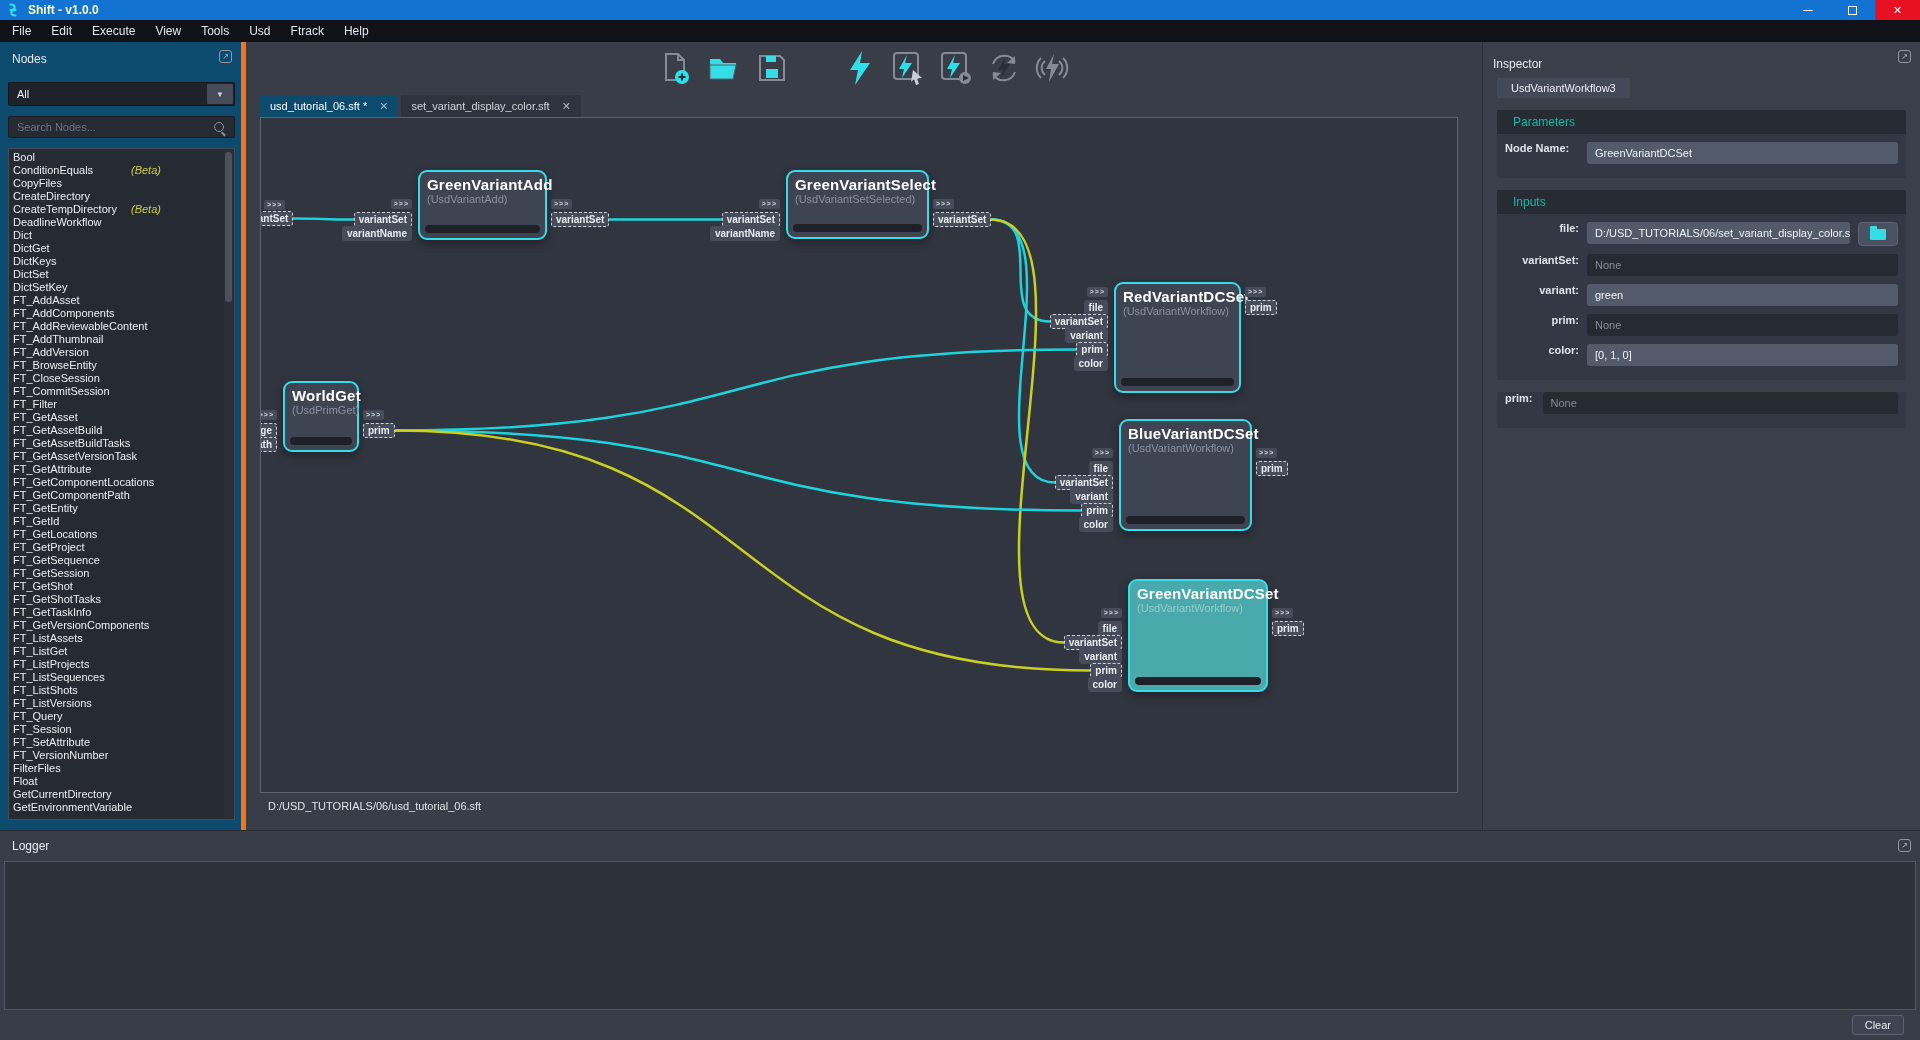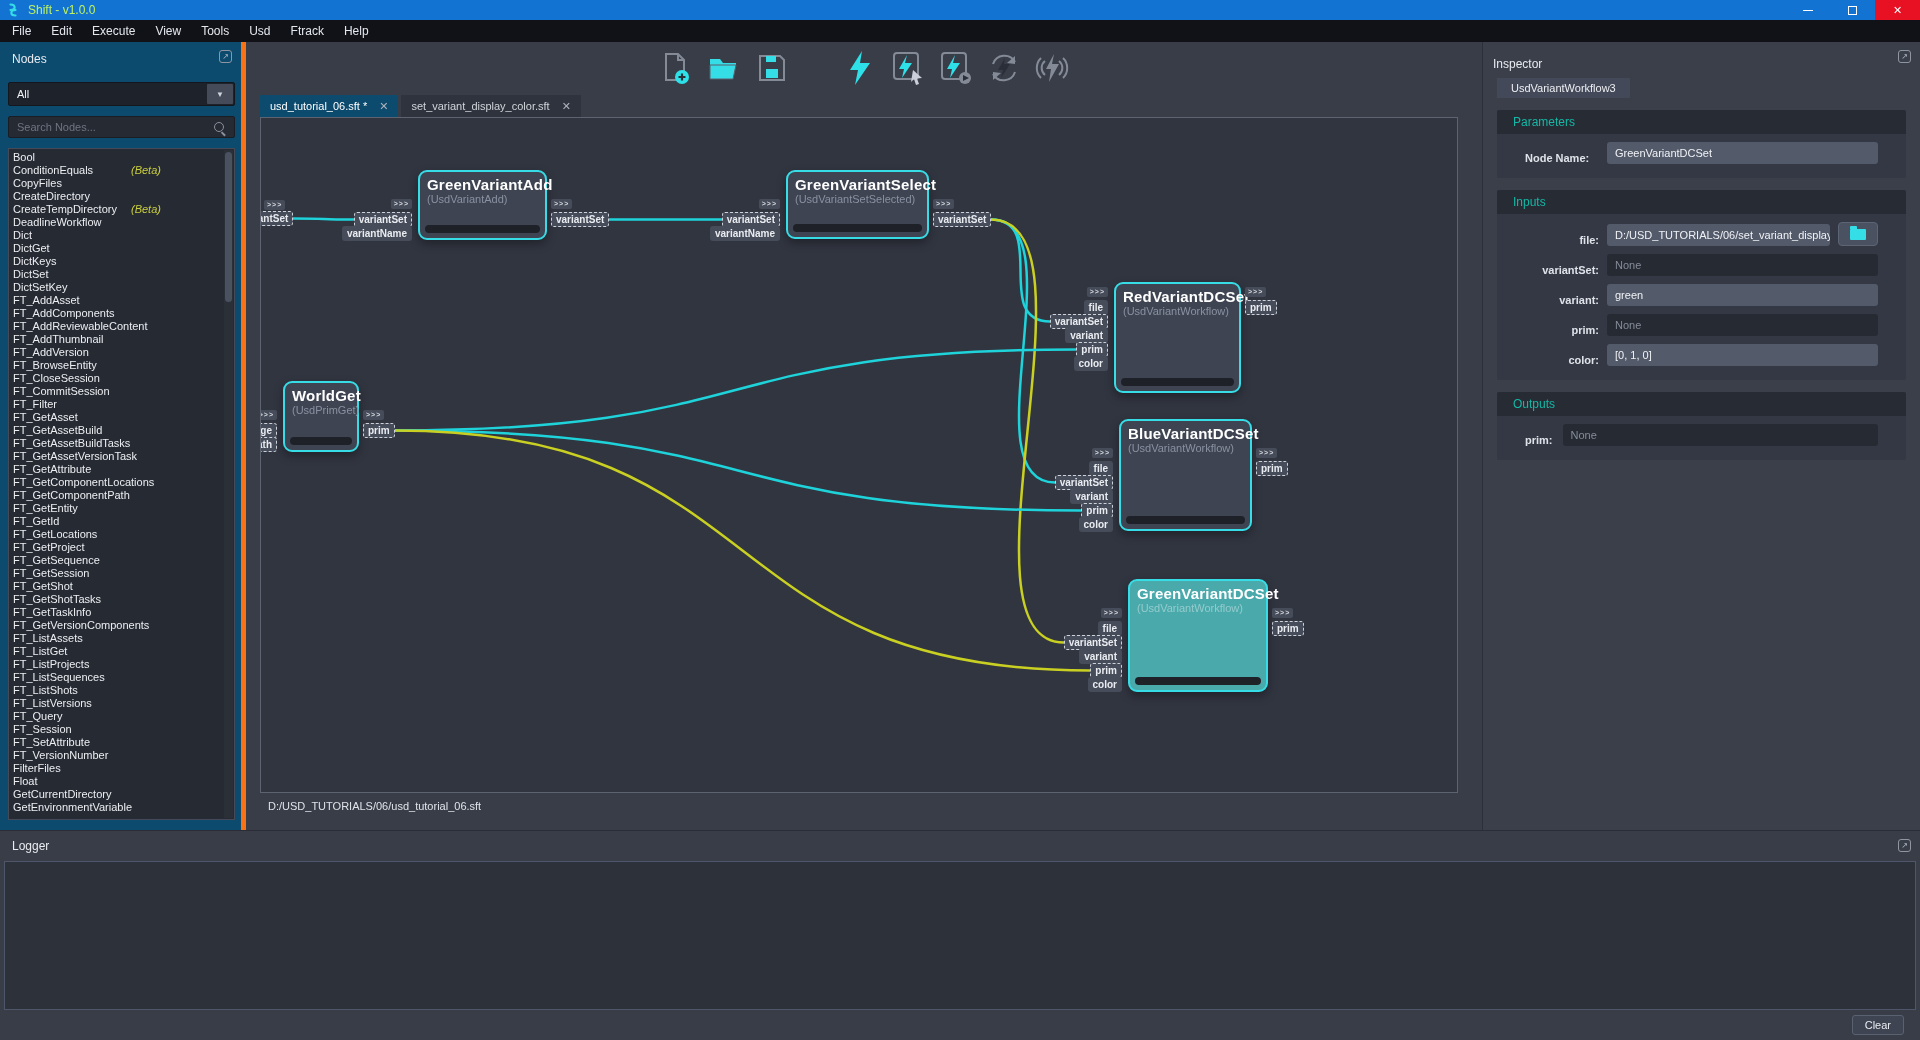--- a/index.html
+++ b/index.html
@@ -1,21 +1,21 @@
 <!DOCTYPE html>
 <html><head>
 <meta charset="utf-8">
 <style>
   *{margin:0;padding:0;box-sizing:border-box;}
   html,body{width:1920px;height:1040px;overflow:hidden;background:#383d48;
     font-family:"Liberation Sans",sans-serif;color:#e6e9ee;-webkit-font-smoothing:antialiased;}
   
   .titlebar{height:20px;background:#1273d2;display:flex;align-items:center;position:relative;}
   .app-ic{width:16px;height:16px;margin:0 6px 0 6px;display:flex;align-items:center;}
-  .titlebar .ttl{font-size:12px;color:#bef264;}
+  .titlebar .ttl{font-size:12px;color:#fef9c3;font-weight:bold;}
   .winbtns{position:absolute;right:0;top:0;height:20px;display:flex;}
   .winbtn{width:45px;height:20px;display:flex;align-items:center;justify-content:center;}
   .winbtn.close{background:#e81123;}
   .glyph-min{width:10px;height:1px;background:#fff;display:block;}
   .glyph-max{width:9px;height:9px;border:1px solid #fff;display:block;}
   .glyph-x{color:#fff;font-size:11px;line-height:1;}
   
   .menubar{height:22px;background:#101218;display:flex;align-items:center;padding-left:2px;}
   .menuitem{padding:0 10px;font-size:12px;color:#e4e7ed;height:22px;display:flex;align-items:center;}
   
@@ -64,21 +64,21 @@
     border:1px solid transparent;border-radius:3px;white-space:nowrap;z-index:2;}
   .port.dashed{border:1px dashed #ccd1da;}
   .pmark{position:absolute;font-size:7px;font-weight:700;letter-spacing:1px;color:#d6dae2;background:#464c59;
     padding:1px 3px;border-radius:2px;z-index:2;line-height:1.1;}
   
   .inspector{width:438px;background:#3a3f4a;position:relative;border-left:1px solid #2c303a;padding:0 14px;}
   .insp-head{height:28px;position:relative;display:flex;align-items:center;font-size:12px;color:#e8ebf0;margin:0 -14px;padding:15px 10px 0 10px;}
   .insp-tab{display:inline-block;margin-top:8px;padding:4px 14px;background:#434959;font-size:11px;color:#eceef2;}
   .section{margin-top:12px;background:#333844;border-radius:2px;padding-bottom:6px;}
   .sect-head{height:24px;background:#272b34;display:flex;align-items:center;padding-left:16px;font-size:12px;color:#14b8a6;border-radius:2px 2px 0 0;}
-  .irow{display:flex;align-items:flex-end;margin:8px 28px;}
+  .irow{display:flex;align-items:flex-start;margin:8px 8px;}
   .irow .lbl{width:82px;font-size:11px;font-weight:600;color:#dfe3e9;flex:none;}
   .irow .lbl.r{text-align:right;padding-right:8px;}
   .irow .lbl.l{text-align:left;}
   .field{flex:1;height:22px;border-radius:3px;font-size:11px;display:flex;align-items:center;padding-left:8px;white-space:nowrap;overflow:hidden;}
   .field.editable{background:#535a6a;color:#f0f2f6;}
   .field.disabled{background:#262a33;color:#868c98;}
   .browsebtn{width:40px;height:24px;margin-left:8px;background:#4a5160;border:1px solid #5d6473;border-radius:4px;
     flex:none;display:flex;align-items:center;justify-content:center;}
   .folder-ic{width:16px;height:11px;background:#35dde6;border-radius:1px;position:relative;}
   .folder-ic::before{content:"";position:absolute;left:0;top:-3px;width:7px;height:3px;background:#35dde6;border-radius:1px 1px 0 0;}
@@ -402,21 +402,20 @@
             <span class="lbl r">prim:</span>
             <div class="field disabled">None</div>
           </div>
           <div class="irow">
             <span class="lbl r">color:</span>
             <div class="field editable">[0, 1, 0]</div>
           </div>
         </div>
     </div>
     <div class="section">
-      <div class="sect-head">Outputs</div>
       <div id="outputrows">
           <div class="irow">
             <span class="lbl n" style="width: auto; padding-right: 10px;">prim:</span>
             <div class="field disabled">None</div>
           </div>
         </div>
     </div>
   </div>
 </div>
 

